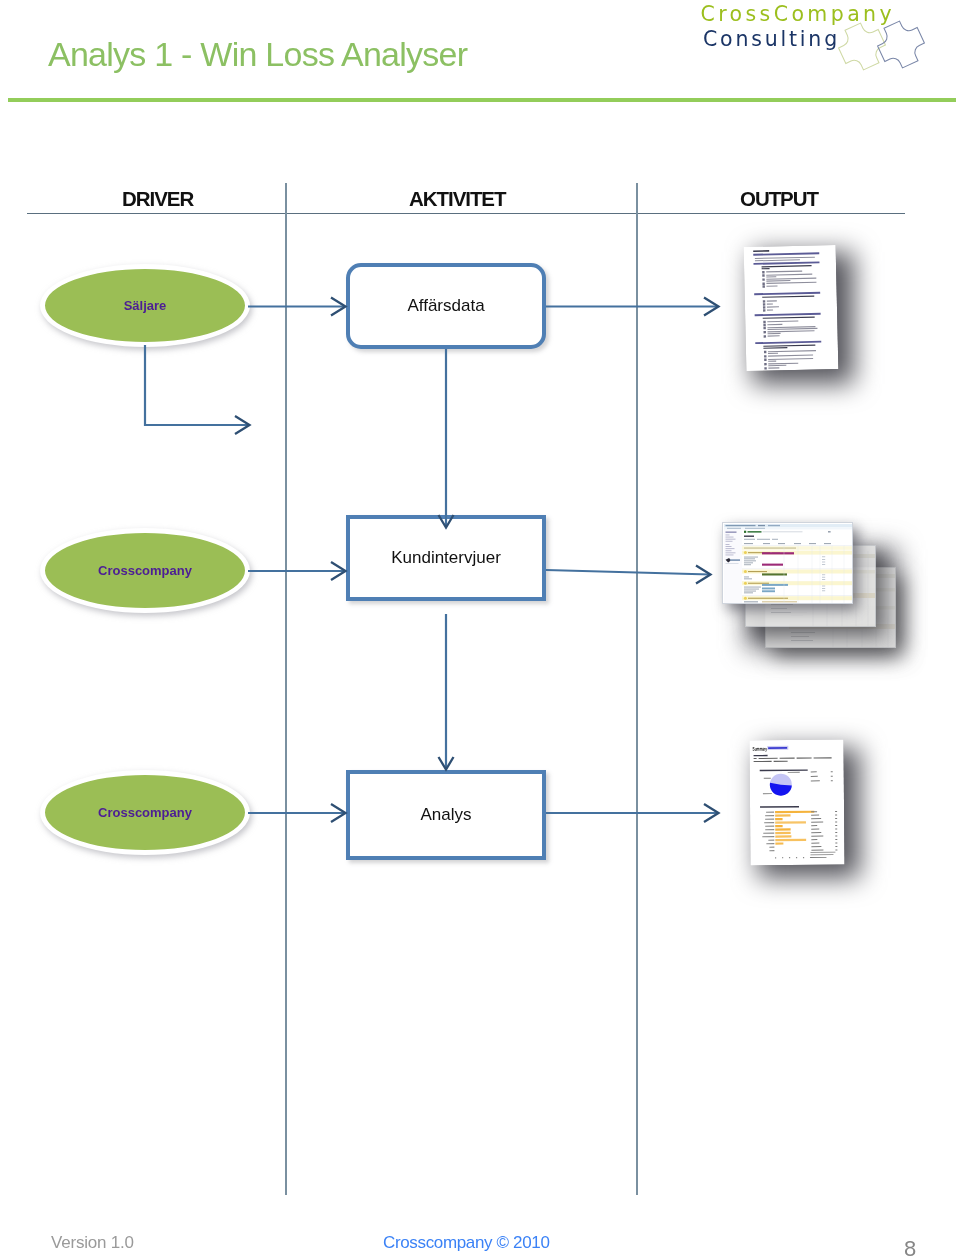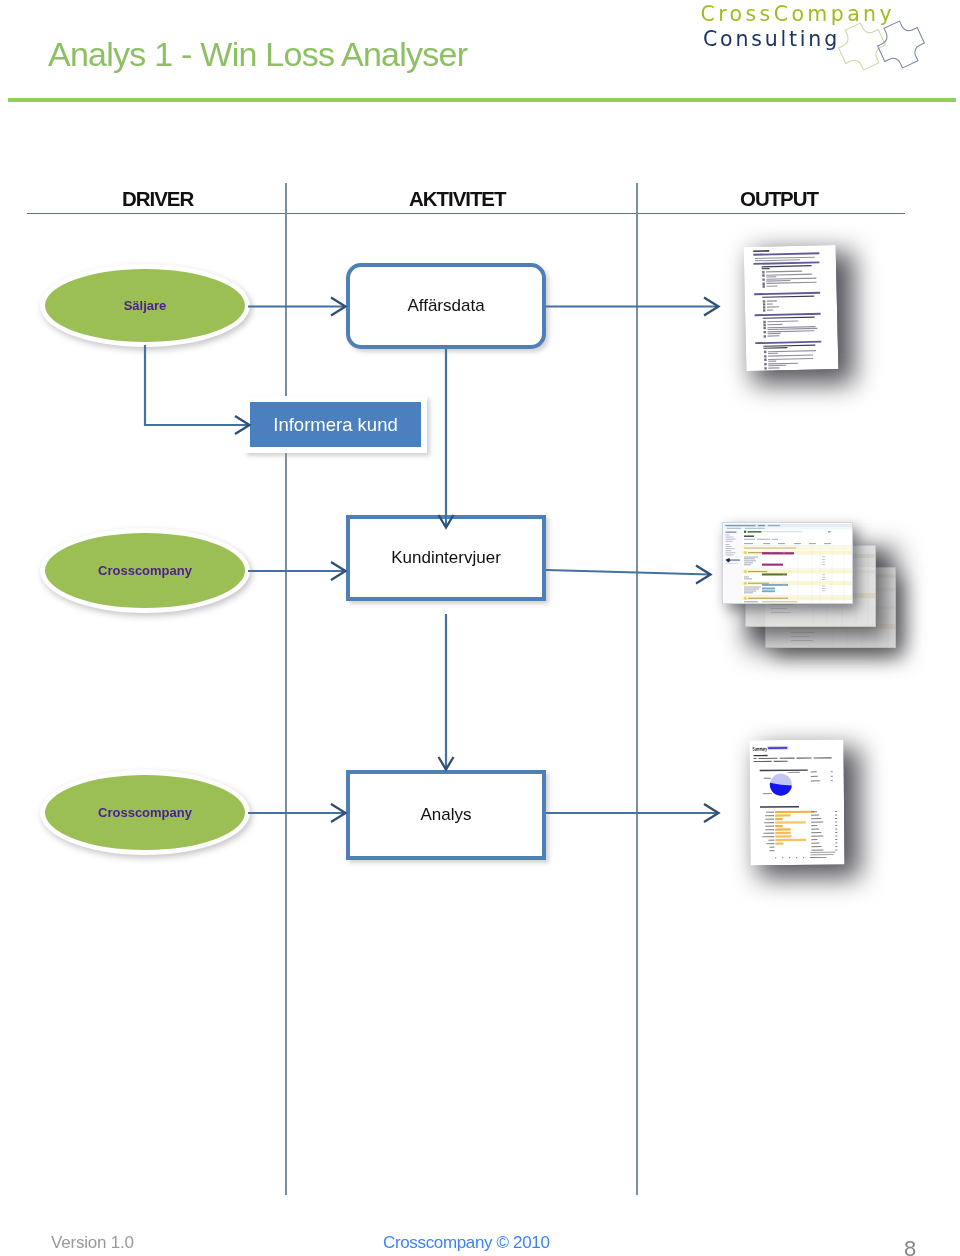--- a/index.html
+++ b/index.html
@@ -70,21 +70,20 @@
   <div class="colhead" style="left:740px;top:187px;">OUTPUT</div>
 
   <div class="ellipse" style="left:40px;top:264px;width:210px;height:83px;">Säljare</div>
   <div class="ellipse" style="left:40px;top:528px;width:210px;height:85px;">Crosscompany</div>
   <div class="ellipse" style="left:40px;top:770px;width:210px;height:85px;">Crosscompany</div>
 
   <div class="rectw" style="left:346px;top:263px;width:200px;height:86px;border-radius:15px;">Affärsdata</div>
   <div class="rectw" style="left:346px;top:515px;width:200px;height:86px;">Kundintervjuer</div>
   <div class="rectw" style="left:346px;top:770px;width:200px;height:90px;">Analys</div>
 
-  <div class="rectb" style="left:244px;top:396px;width:183px;height:57px;">Informera kund</div>
 
   <div class="thumbshadow" style="left:752px;top:252px;width:102px;height:132px;"></div>
   <div class="thumb doc1">
     <svg viewBox="0 0 92 124" width="92" height="124">
       <rect class="paper" x="0" y="0" width="92" height="124"></rect>
       <g>
         <rect class="tx b" x="9.5" y="3.6" width="16" height="1.6"></rect>
         <rect class="bar" x="9.5" y="7" width="66" height="1.8"></rect>
         <rect class="tx" x="11" y="11.2" width="60" height="1"></rect>
         <rect class="tx" x="11" y="13.5" width="45" height="1"></rect>

